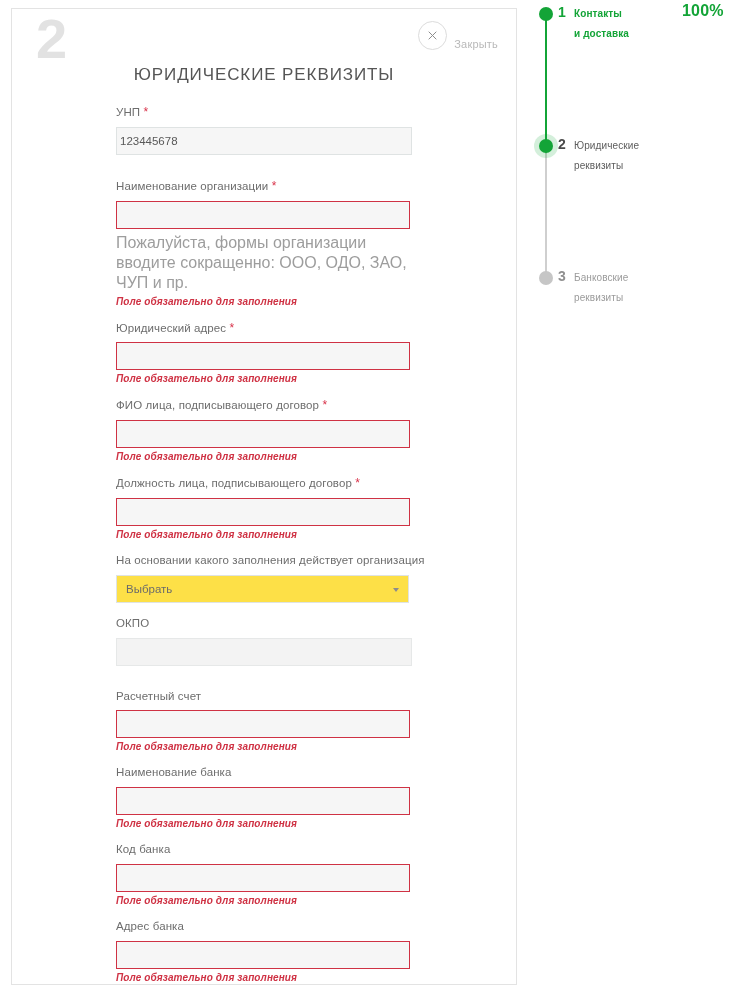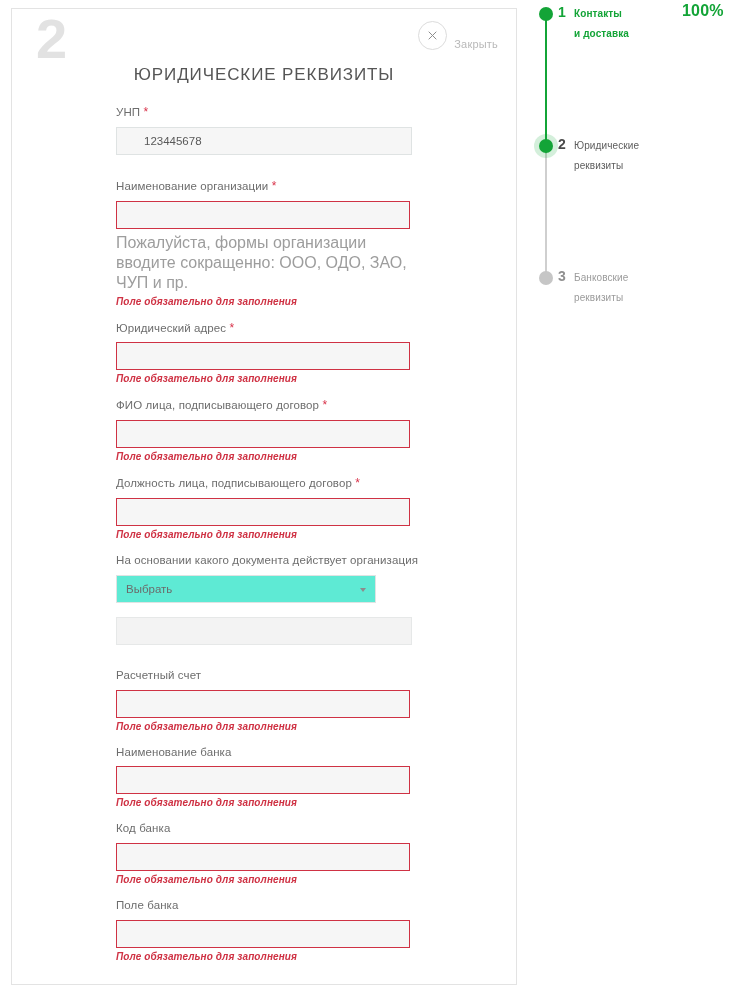--- a/index.html
+++ b/index.html
@@ -106,42 +106,42 @@
   .req { color: #d8334a; font-size: 12px; }
 
   .input {
     box-sizing: border-box;
     width: 296px;
     height: 28px;
     background: #f6f6f6;
     border: 1px solid #dfe3e3;
     font-size: 11.5px;
     color: #555;
-    padding: 0 27px;
+    padding: 0 3px;
     line-height: 26px;
     display: block;
     font-family: "Liberation Sans", sans-serif;
   }
   .input.error {
     border: 1px solid #cf3244;
     background: #f6f6f6;
     width: 294px;
   }
   .input.disabled {
     background: #f3f3f3;
     border: 1px solid #e6e8e8;
     color: #9a9a9a;
   }
   .input .val { color: #585858; }
 
   .select {
     box-sizing: border-box;
-    width: 260px;
+    width: 293px;
     height: 28px;
-    background: #5eead4;
+    background: #fde047;
     border: 1px solid #dfe3e3;
     font-size: 11.5px;
     color: #6b6b6b;
     padding: 0 9px;
     line-height: 26px;
     position: relative;
   }
   .caret {
     position: absolute;
     right: 9px;
@@ -333,30 +333,31 @@
         </div>
         <div class="input error">
           <span class="val"></span>
         </div>
         <div class="error-msg">Поле обязательно для заполнения</div>
       </div>
 
       <div class="sp-md"></div>
 
       <div class="field">
-        <div class="field-label">На основании какого документа действует организация</div>
+        <div class="field-label">На основании какого заполнения действует организация</div>
         <div class="select">
           <span>Выбрать</span>
           <span class="caret"></span>
         </div>
       </div>
 
       <div class="sp-md"></div>
 
       <div class="field">
+        <div class="field-label">ОКПО</div>
         <div class="input disabled">
           <span class="val"></span>
         </div>
       </div>
 
       <div class="sp-lg"></div>
 
       <div class="field">
         <div class="field-label">Расчетный счет</div>
         <div class="input error">
@@ -381,21 +382,21 @@
         <div class="field-label">Код банка</div>
         <div class="input error">
           <span class="val"></span>
         </div>
         <div class="error-msg">Поле обязательно для заполнения</div>
       </div>
 
       <div class="sp-md"></div>
 
       <div class="field">
-        <div class="field-label">Поле банка</div>
+        <div class="field-label">Адрес банка</div>
         <div class="input error">
           <span class="val"></span>
         </div>
         <div class="error-msg">Поле обязательно для заполнения</div>
       </div>
 
     </div>
   </div>
 
   <div class="stepper">

